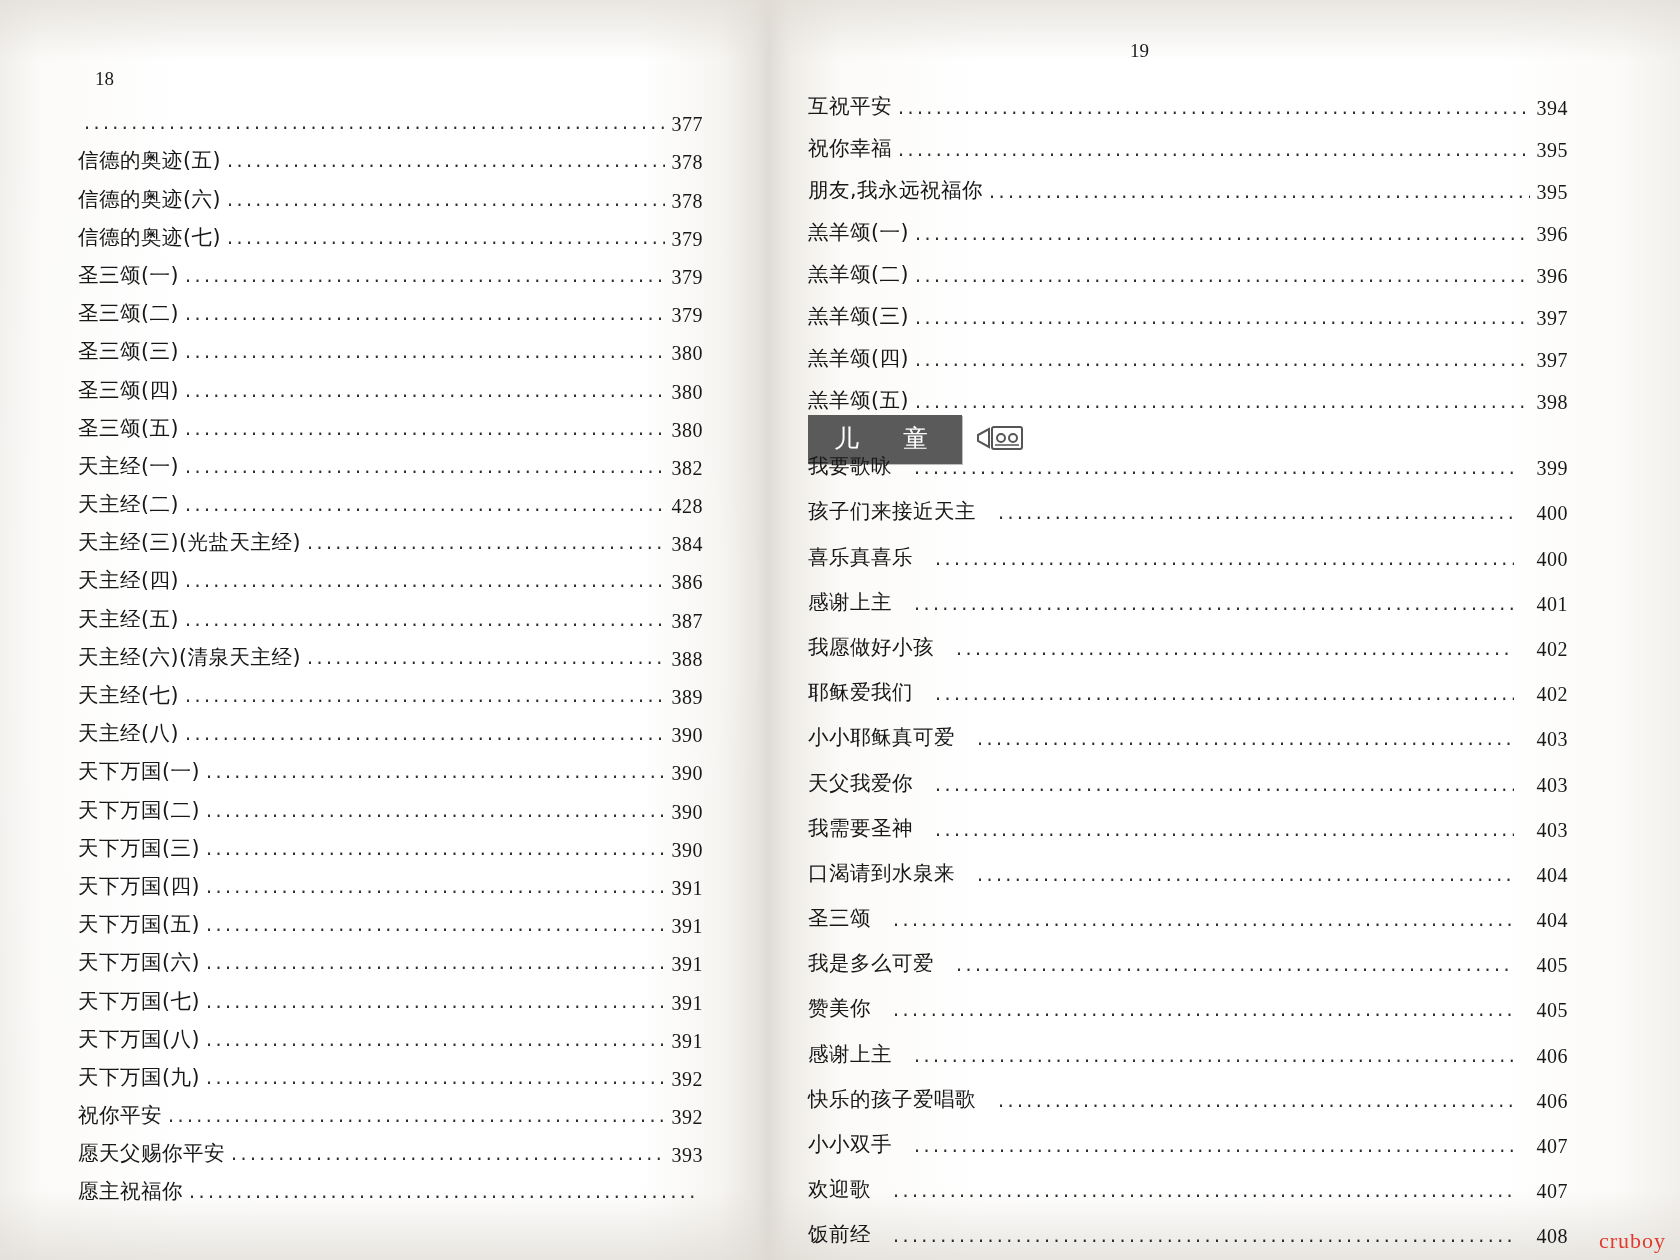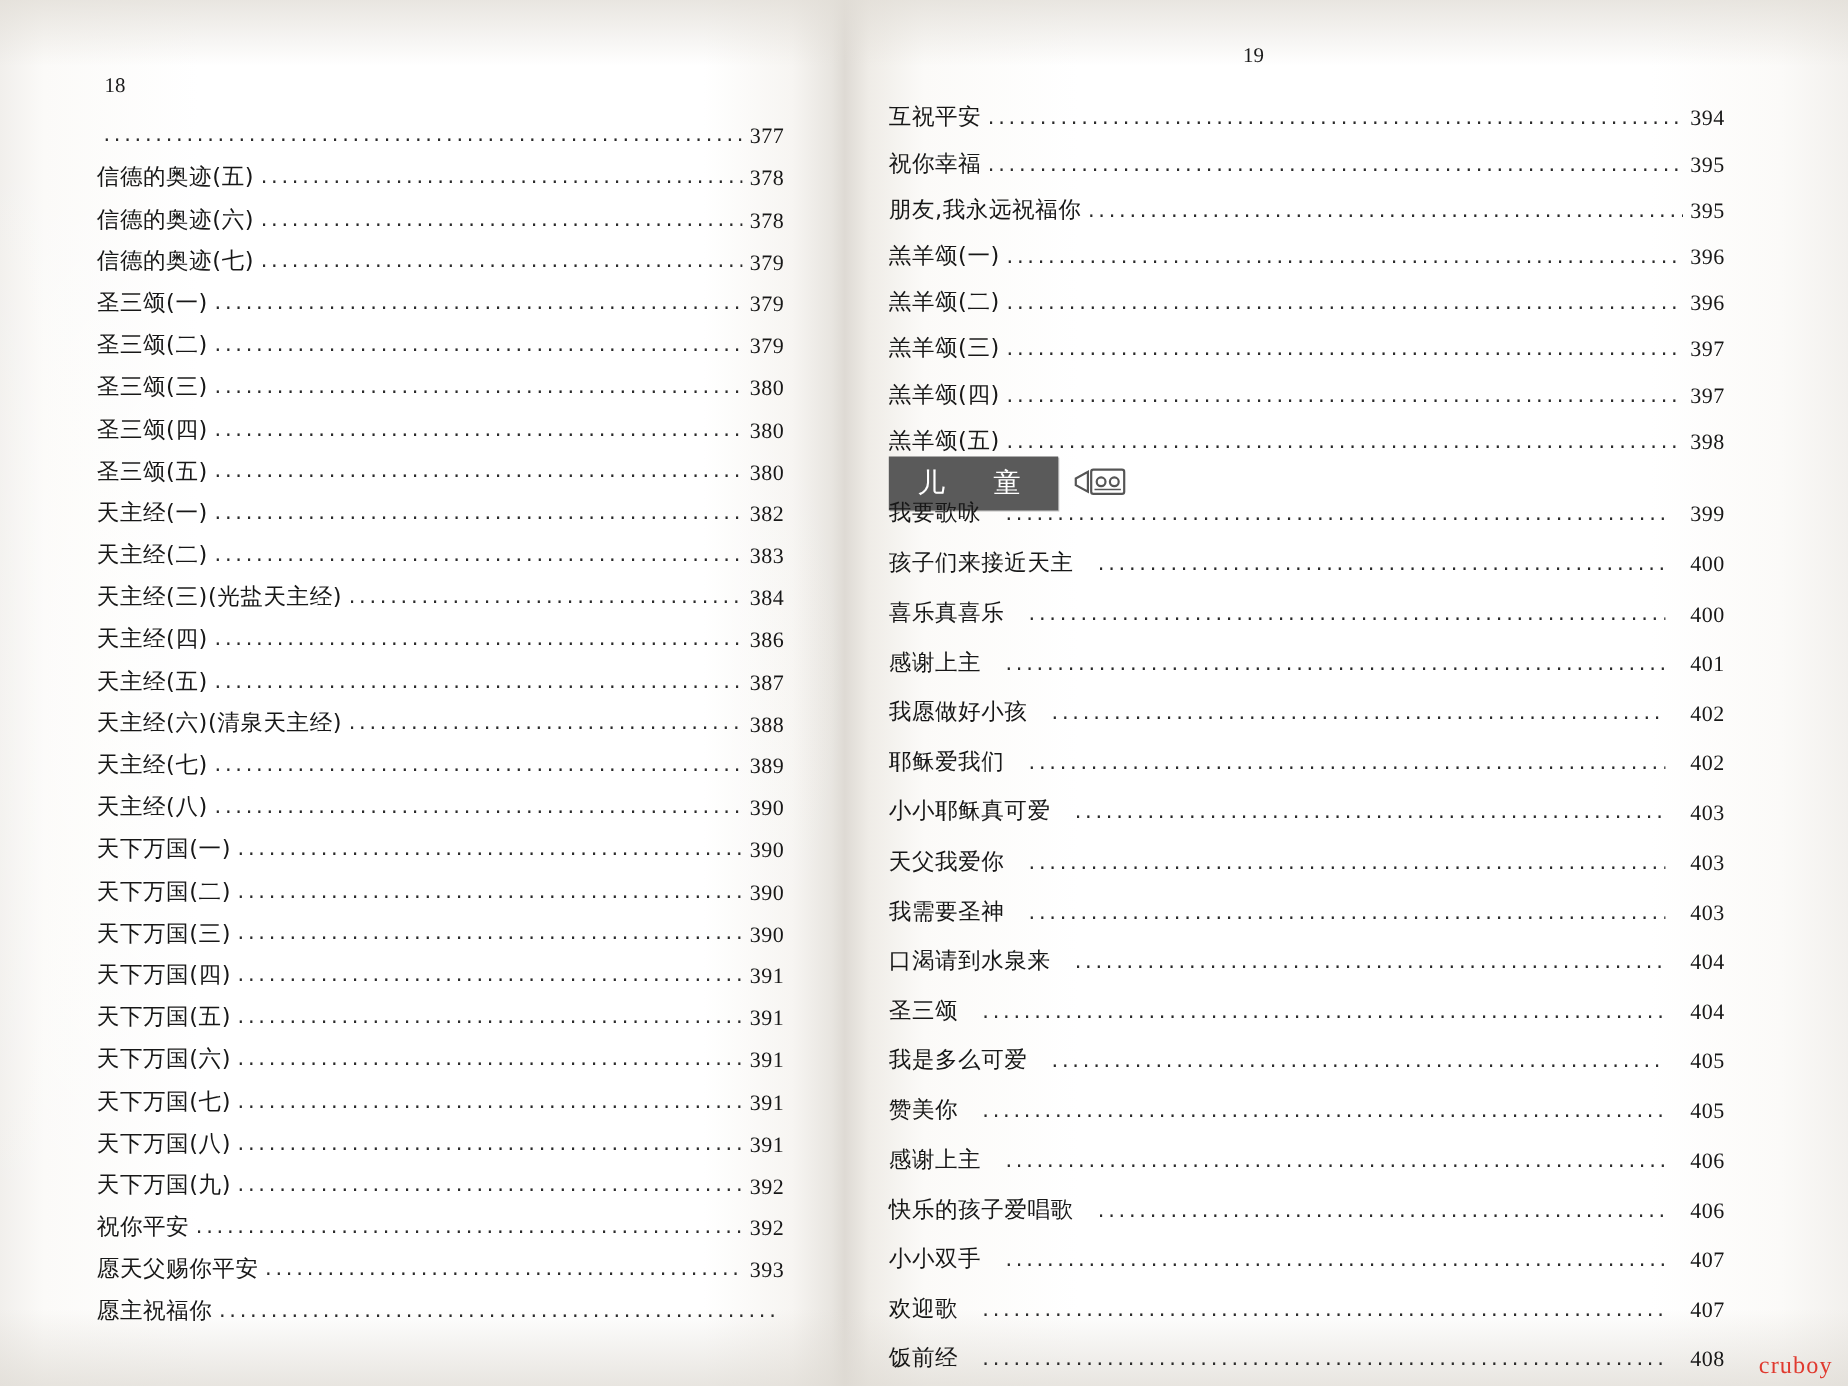--- a/index.html
+++ b/index.html
@@ -74,21 +74,21 @@
   .folio-left  { left: 95px;  top: 68px; }
   .folio-right { left: 1130px; top: 40px; }
 
   .toc {
     position: absolute;
     list-style: none;
     margin: 0;
     padding: 0;
   }
   .toc-left {
-    left: 88px;
+    left: 78px;
     top: 98px;
     width: 625px;
   }
   .toc-right-a {
     left: 18px;
     top: 78px;
     width: 760px;
   }
   .toc-right-b {
     left: 18px;
@@ -237,21 +237,21 @@
         <span class="pg">380</span>
       </li>
       <li>
         <span class="title">天主经(一)</span>
         <span class="leader"></span>
         <span class="pg">382</span>
       </li>
       <li>
         <span class="title">天主经(二)</span>
         <span class="leader"></span>
-        <span class="pg">383</span>
+        <span class="pg">428</span>
       </li>
       <li>
         <span class="title">天主经(三)(光盐天主经)</span>
         <span class="leader"></span>
         <span class="pg">384</span>
       </li>
       <li>
         <span class="title">天主经(四)</span>
         <span class="leader"></span>
         <span class="pg">386</span>

